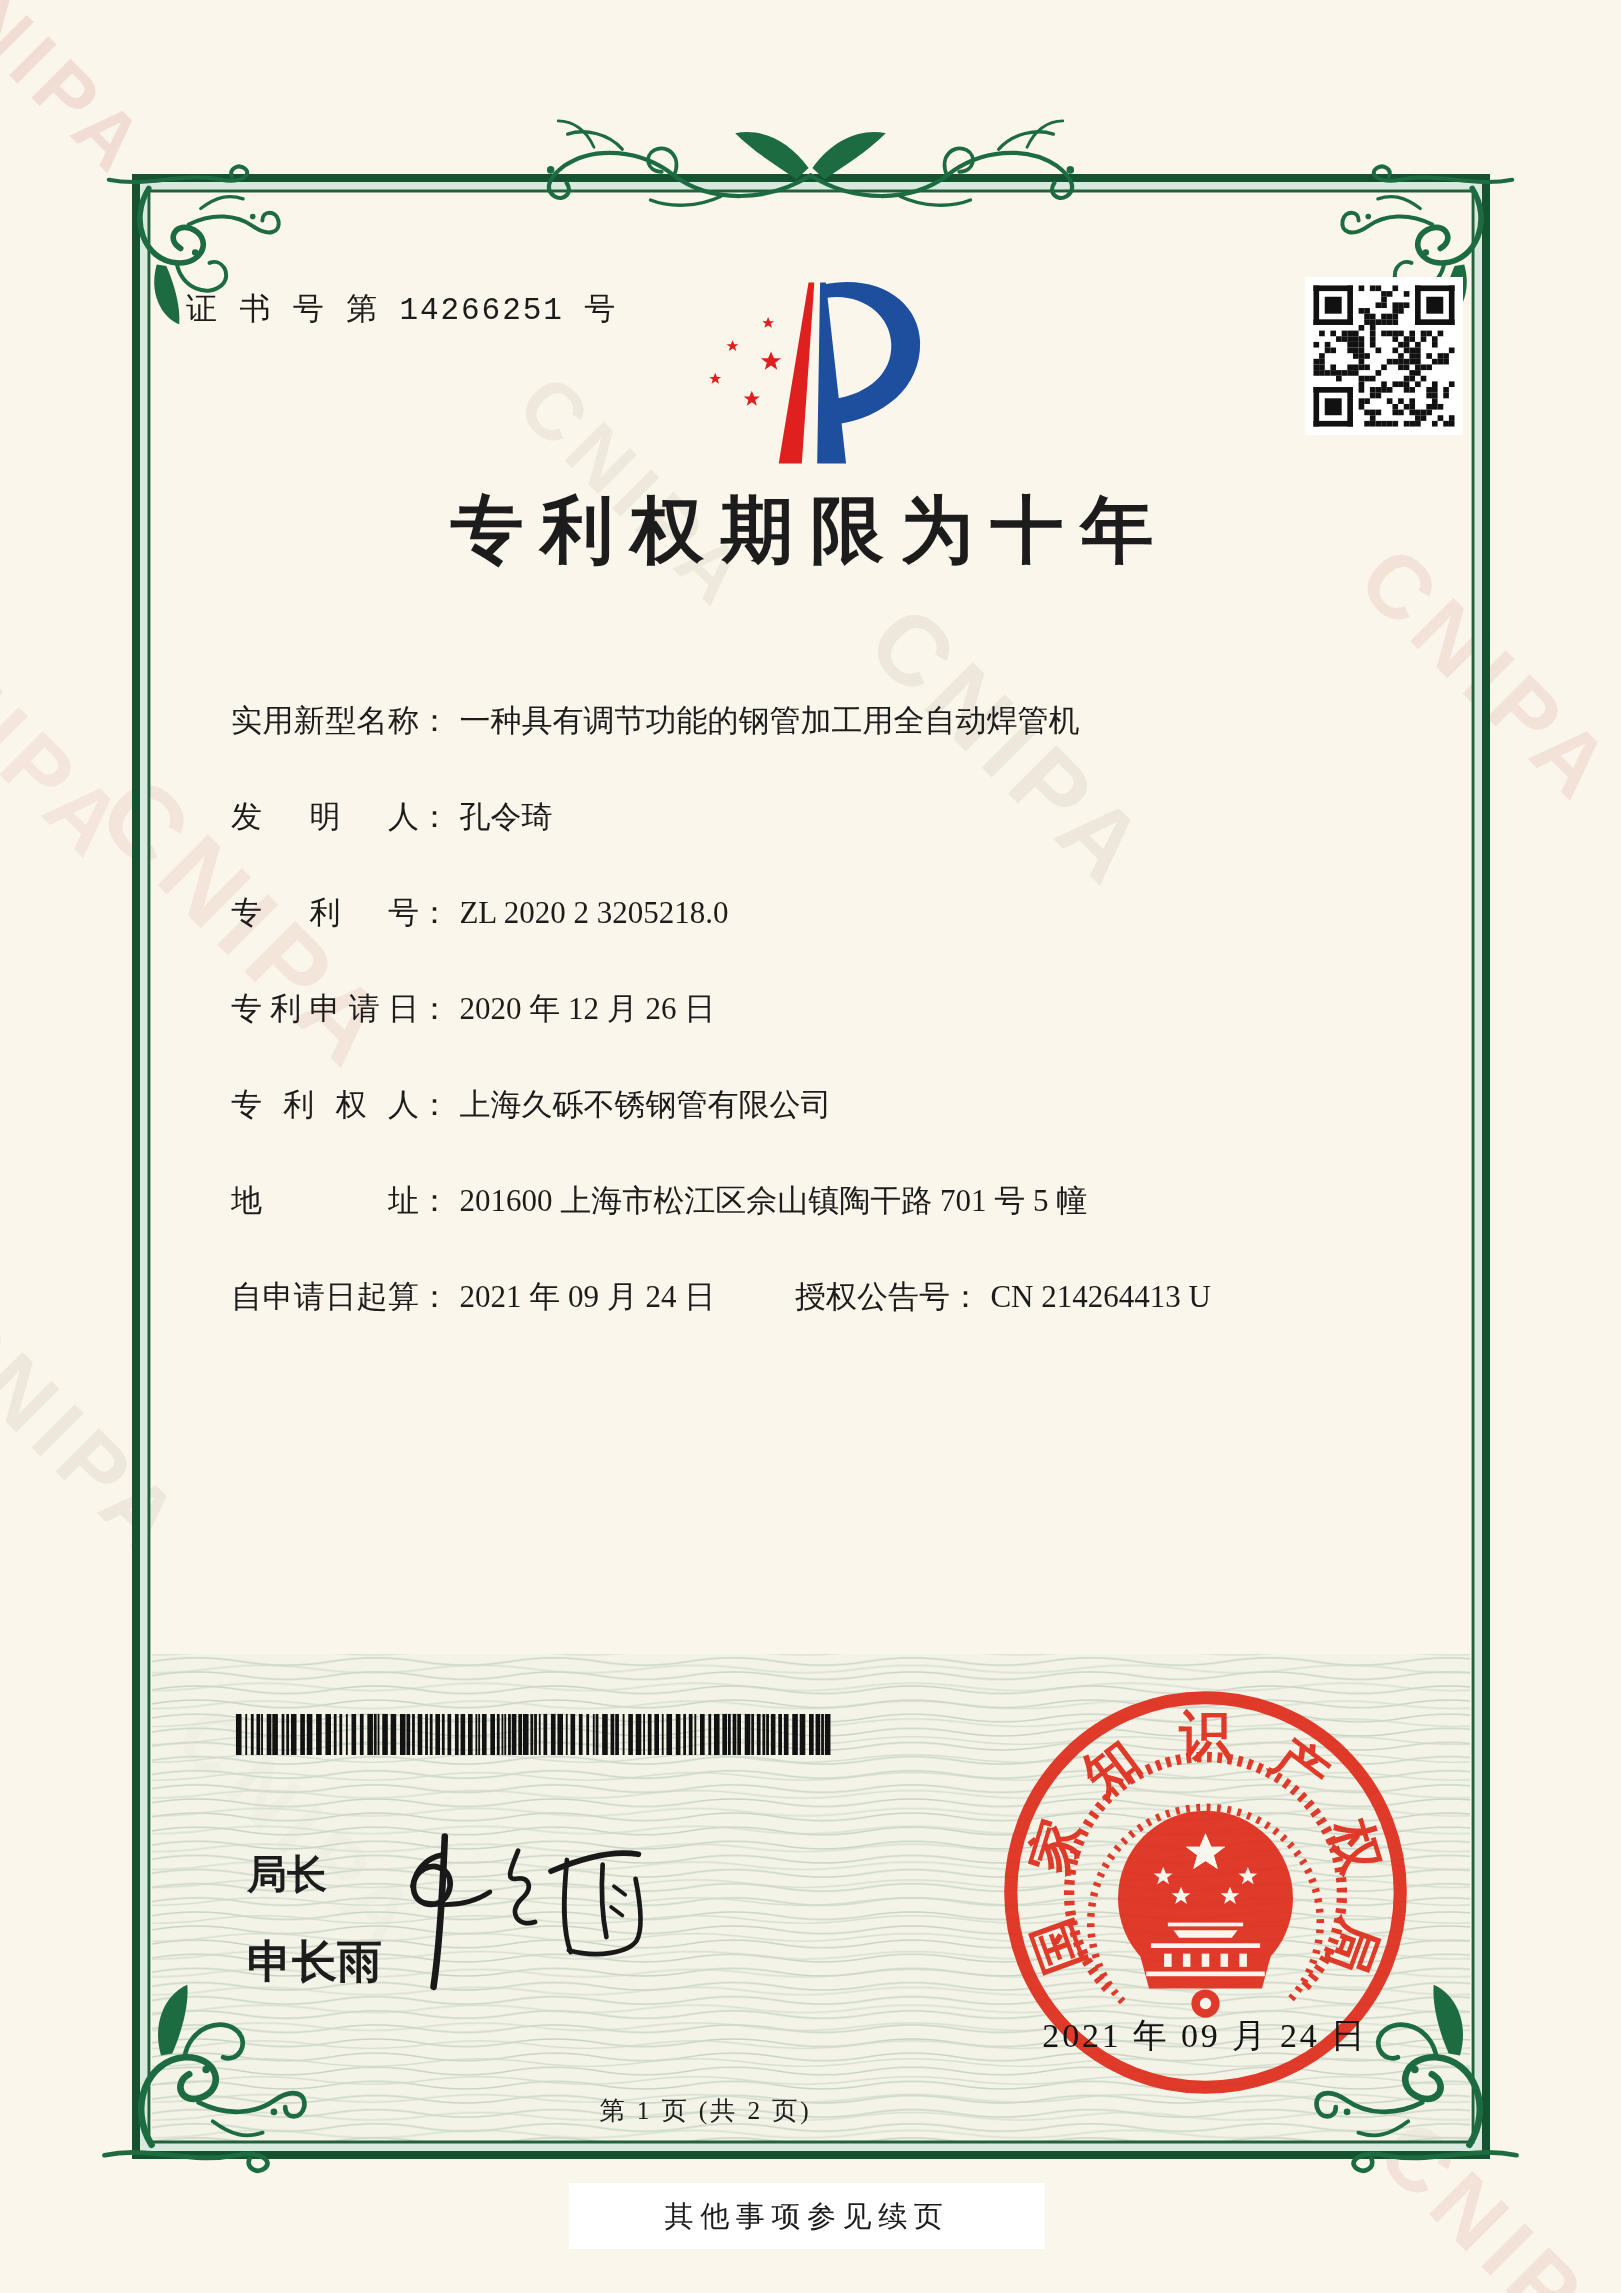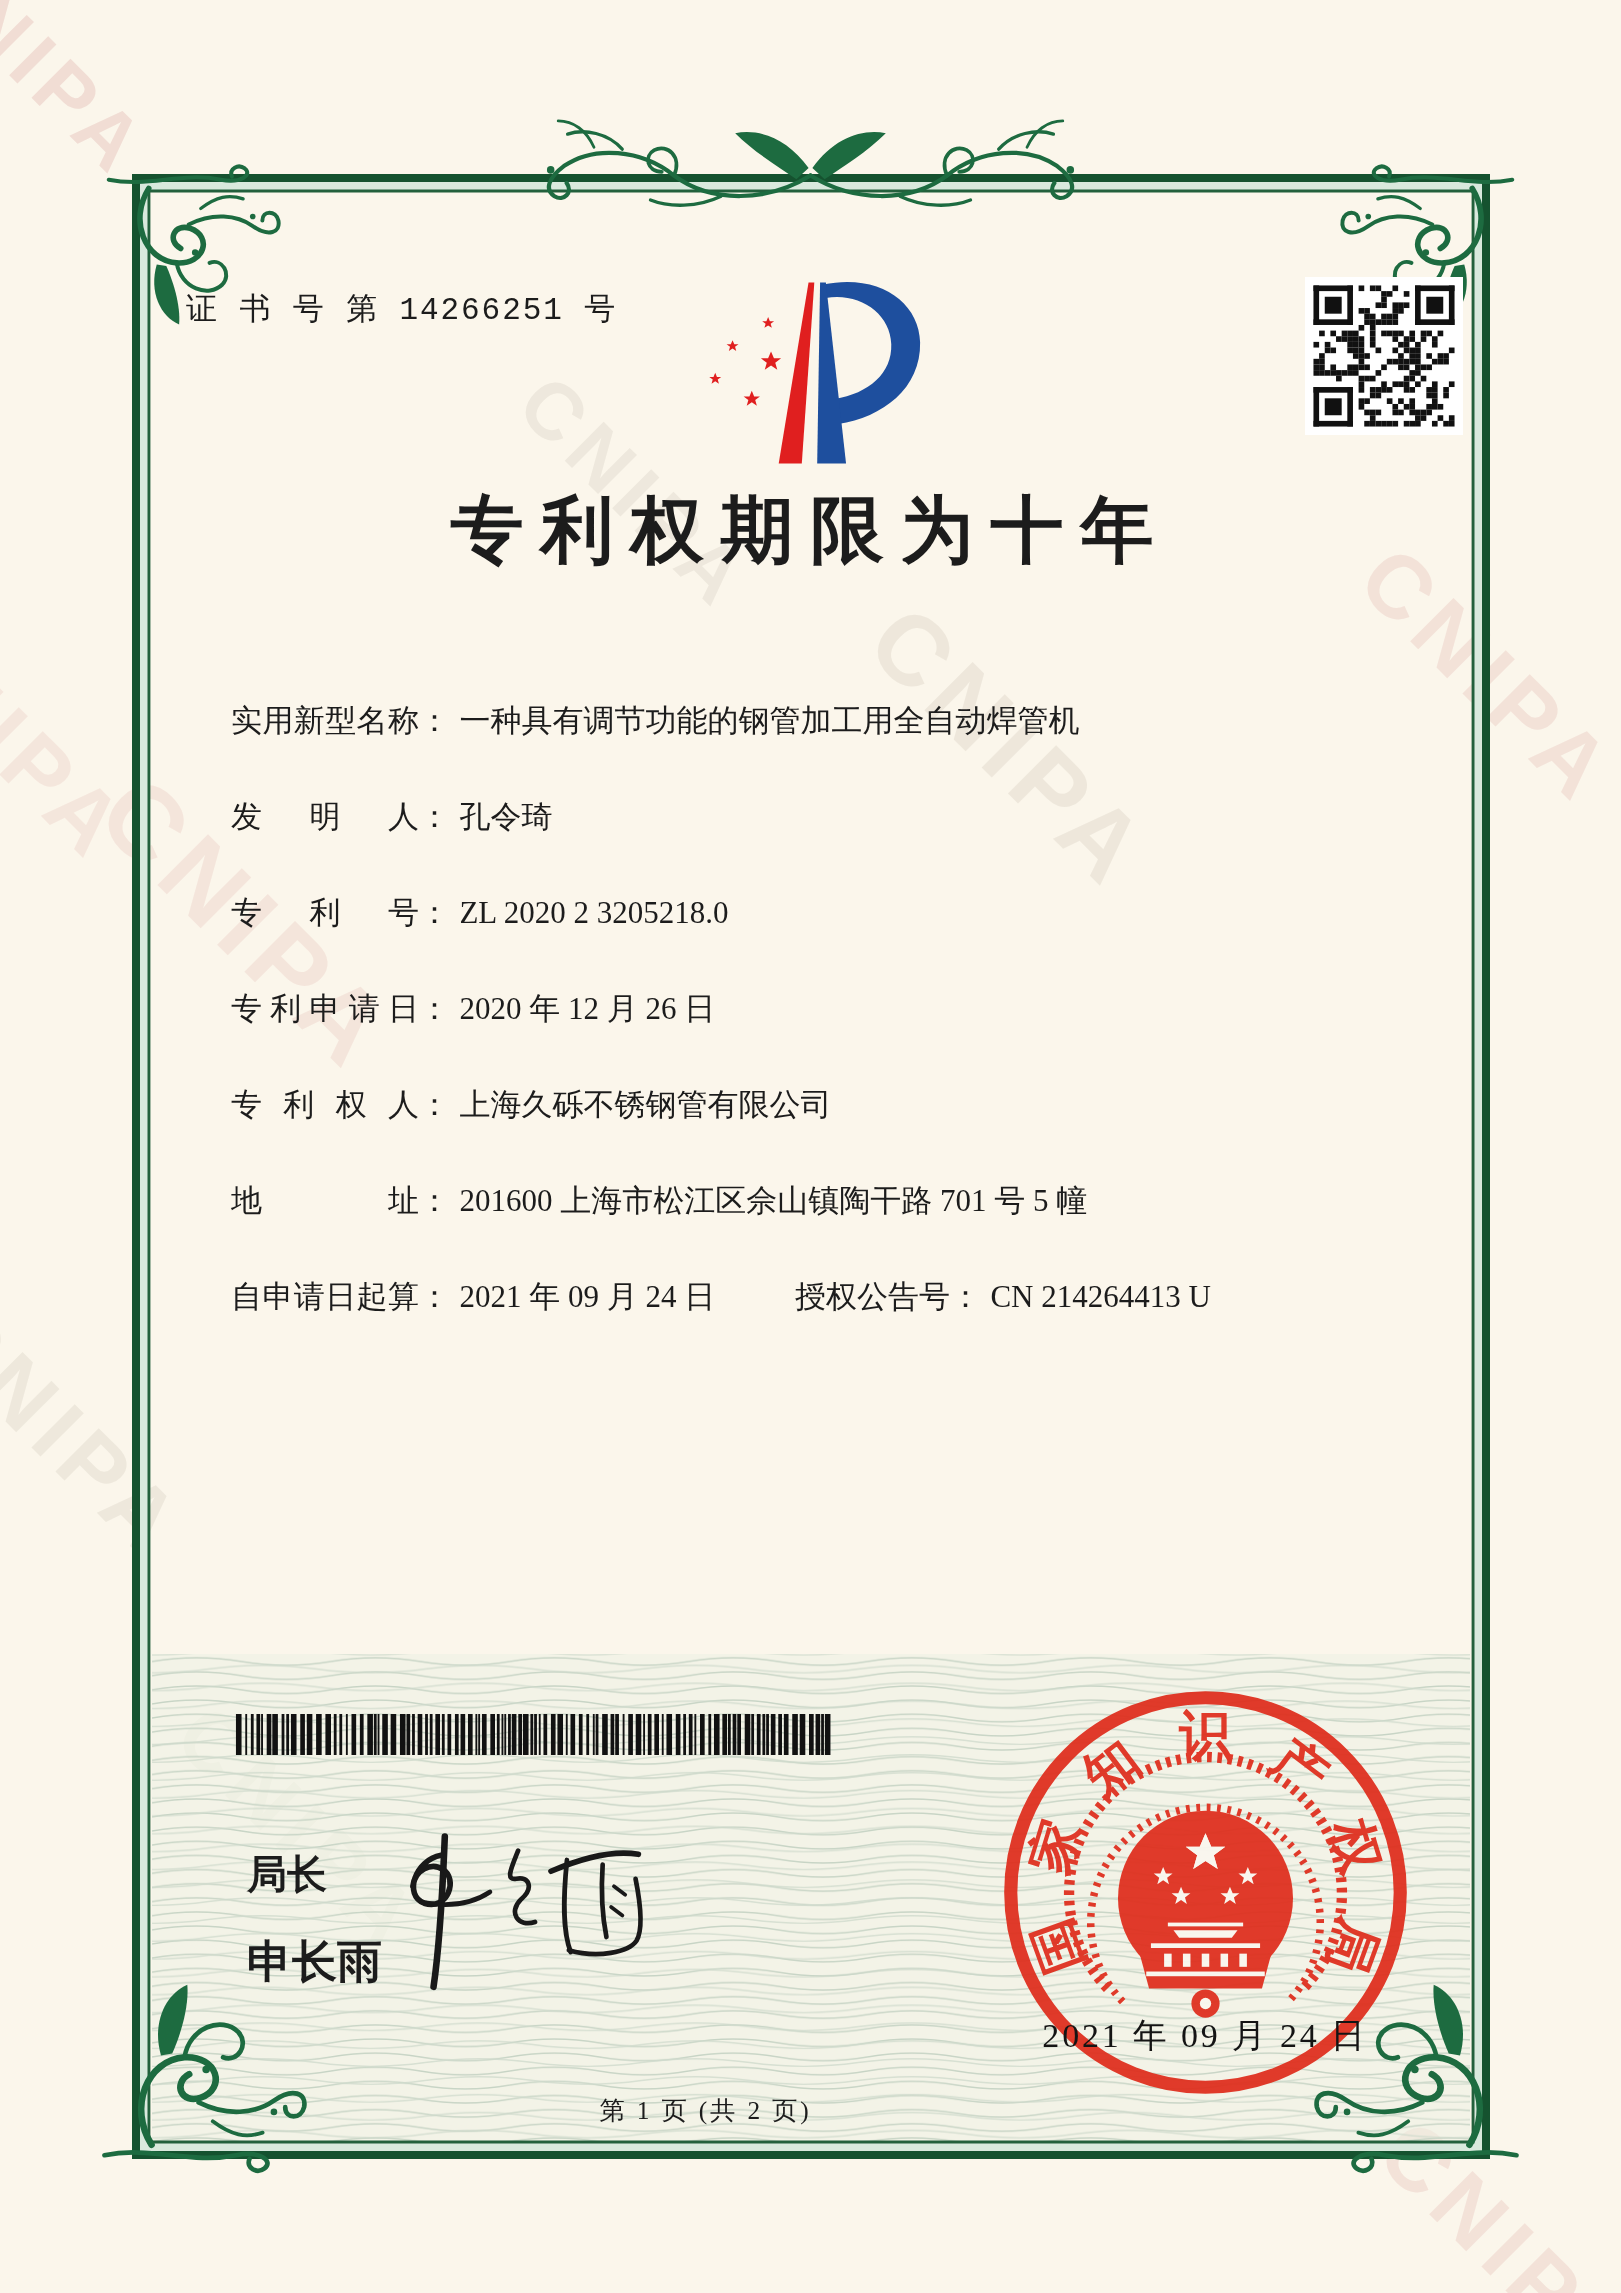--- a/index.html
+++ b/index.html
@@ -516,15 +516,16 @@
       <text transform="translate(228,228) rotate(0) translate(0,-148)">识</text>
       <text transform="translate(228,228) rotate(37) translate(0,-148)">产</text>
       <text transform="translate(228,228) rotate(73) translate(0,-148)">权</text>
       <text transform="translate(228,228) rotate(110) translate(0,-148)">局</text>
     </g>
   </svg>
 
   <div class="sealdate">2021 年 09 月 24 日</div>
 
   <div class="pageno">第 1 页 (共 2 页)</div>
+  <div class="contstrip">其他事项参见续页</div>
 
 </div>
 
 
 </body></html>

